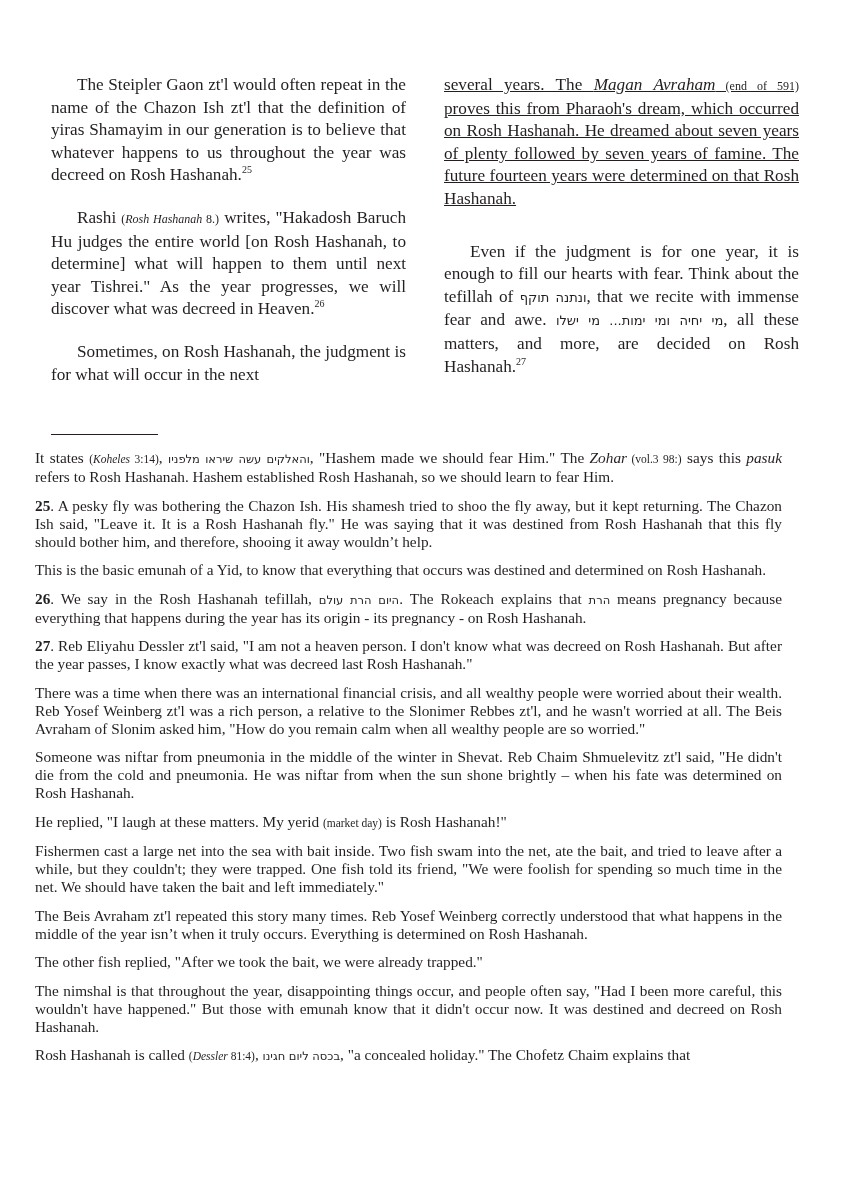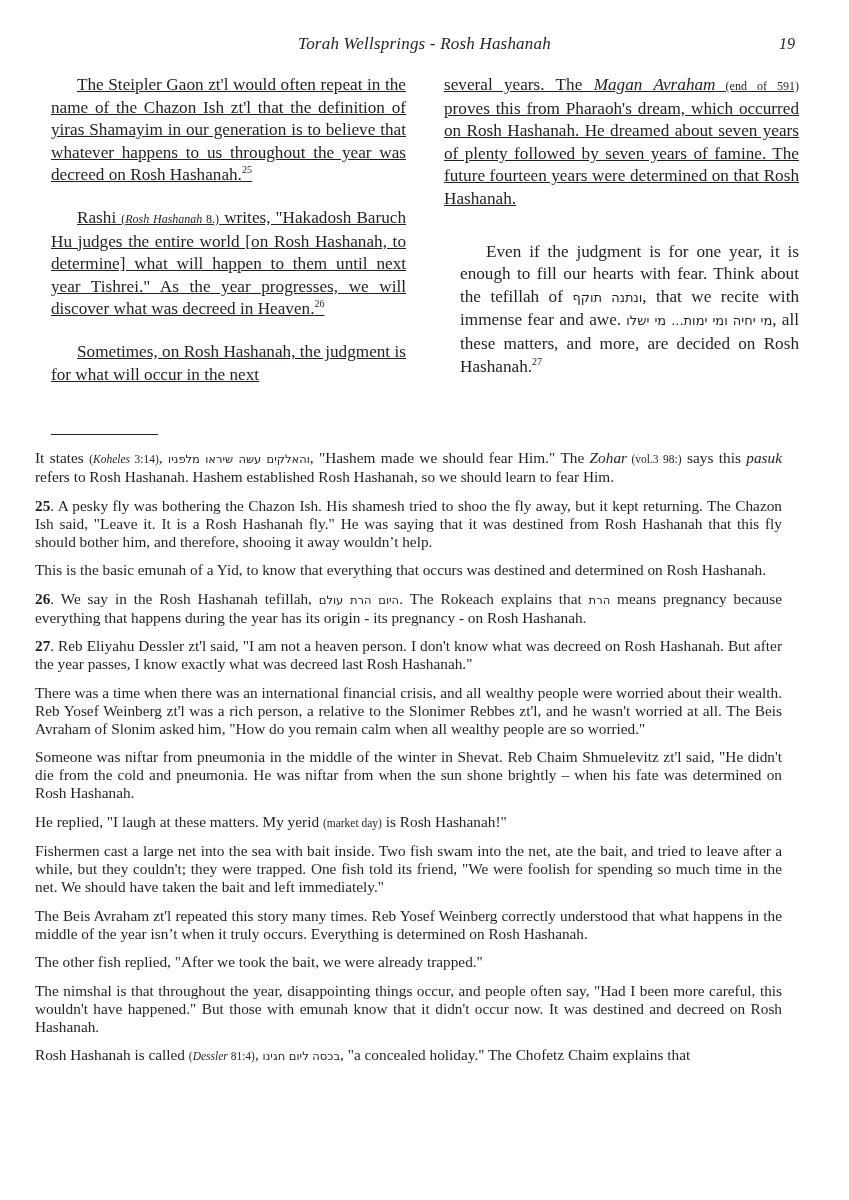--- a/index.html
+++ b/index.html
@@ -2,44 +2,40 @@
 <html><head>
 <meta charset="utf-8">
 <style>
   html, body { margin: 0; padding: 0; background: #ffffff; }
   body { width: 849px; height: 1200px; position: relative; overflow: hidden; color: #231f20; font-family: "Liberation Serif", "DejaVu Serif", serif; }
   .page { position: absolute; left: 0; top: 0; width: 849px; height: 1200px; }
   .running-head { position: absolute; top: 34px; left: 0; width: 849px; height: 22px; }
   .running-title { position: absolute; left: 0; width: 849px; text-align: center; font-style: italic; font-size: 17px; letter-spacing: 0.2px; }
   .page-number { position: absolute; right: 54px; top: 1px; font-style: italic; font-size: 16px; }
   .col { position: absolute; top: 74px; width: 355px; font-size: 17.2px; line-height: 22.6px; text-align: justify; }
-  .col-left { left: 51px; text-decoration: underline; }
+  .col-left { left: 51px; }
   .col-right { left: 444px; }
   .col p { margin: 0 0 20px 0; text-indent: 26px; }
   .col p.cont { text-indent: 0; text-decoration: underline; }
-  .col p.gap { margin-top: 30px; margin-left: 16px; }
+  .col p.gap { margin-top: 30px; }
   sup { font-size: 10px; line-height: 0; vertical-align: super; }
   .small { font-size: 12px; }
   .heb { font-family: "DejaVu Sans", sans-serif; font-size: 13px; }
   .rule { position: absolute; left: 51px; top: 434px; width: 107px; border-top: 1.2px solid #231f20; }
   .footnotes { position: absolute; left: 35px; top: 449px; width: 747px; font-size: 15.3px; line-height: 18px; text-align: justify; }
   .footnotes p { margin: 0 0 10.5px 0; }
   .fn-num { font-weight: bold; }
   .fn-heb { font-family: "DejaVu Sans", sans-serif; font-size: 11.5px; }
   .fn-small { font-size: 11.5px; }
 </style>
 </head>
 <body>
 
 <div class="page">
 
-  <div class="running-head">
-    <div class="running-title">Torah Wellsprings - Rosh Hashanah</div>
-    <div class="page-number">19</div>
-  </div>
 
   <div class="col col-left">
     <p><span>The Steipler Gaon zt'l would often repeat in the name of the Chazon Ish zt'l that the definition of yiras Shamayim in our generation is to believe that whatever happens to us throughout the year was decreed on Rosh Hashanah.</span><sup>25</sup></p>
     <p><span>Rashi</span> <span class="small"><span>(</span><i>Rosh Hashanah</i><span> 8.)</span></span><span> writes, "Hakadosh Baruch Hu judges the entire world [on Rosh Hashanah, to determine] what will happen to them until next year Tishrei." As the year progresses, we will discover what was decreed in Heaven.</span><sup>26</sup></p>
     <p><span>Sometimes, on Rosh Hashanah, the judgment is for what will occur in the next</span></p>
   </div>
 
   <div class="col col-right">
     <p class="cont"><span>several years. The </span><i>Magan Avraham</i><span class="small"> (end of 591)</span><span> proves this from Pharaoh's dream, which occurred on Rosh Hashanah. He dreamed about seven years of plenty followed by seven years of famine. The future fourteen years were determined on that Rosh Hashanah.</span></p>
     <p class="gap"><span>Even if the judgment is for one year, it is enough to fill our hearts with fear. Think about the tefillah of </span><span class="heb" dir="rtl">ונתנה תוקף</span><span>, that we recite with immense fear and awe. </span><span class="heb" dir="rtl">מי יחיה ומי ימות... מי ישלו</span><span>, all these matters, and more, are decided on Rosh Hashanah.</span><sup>27</sup></p>

